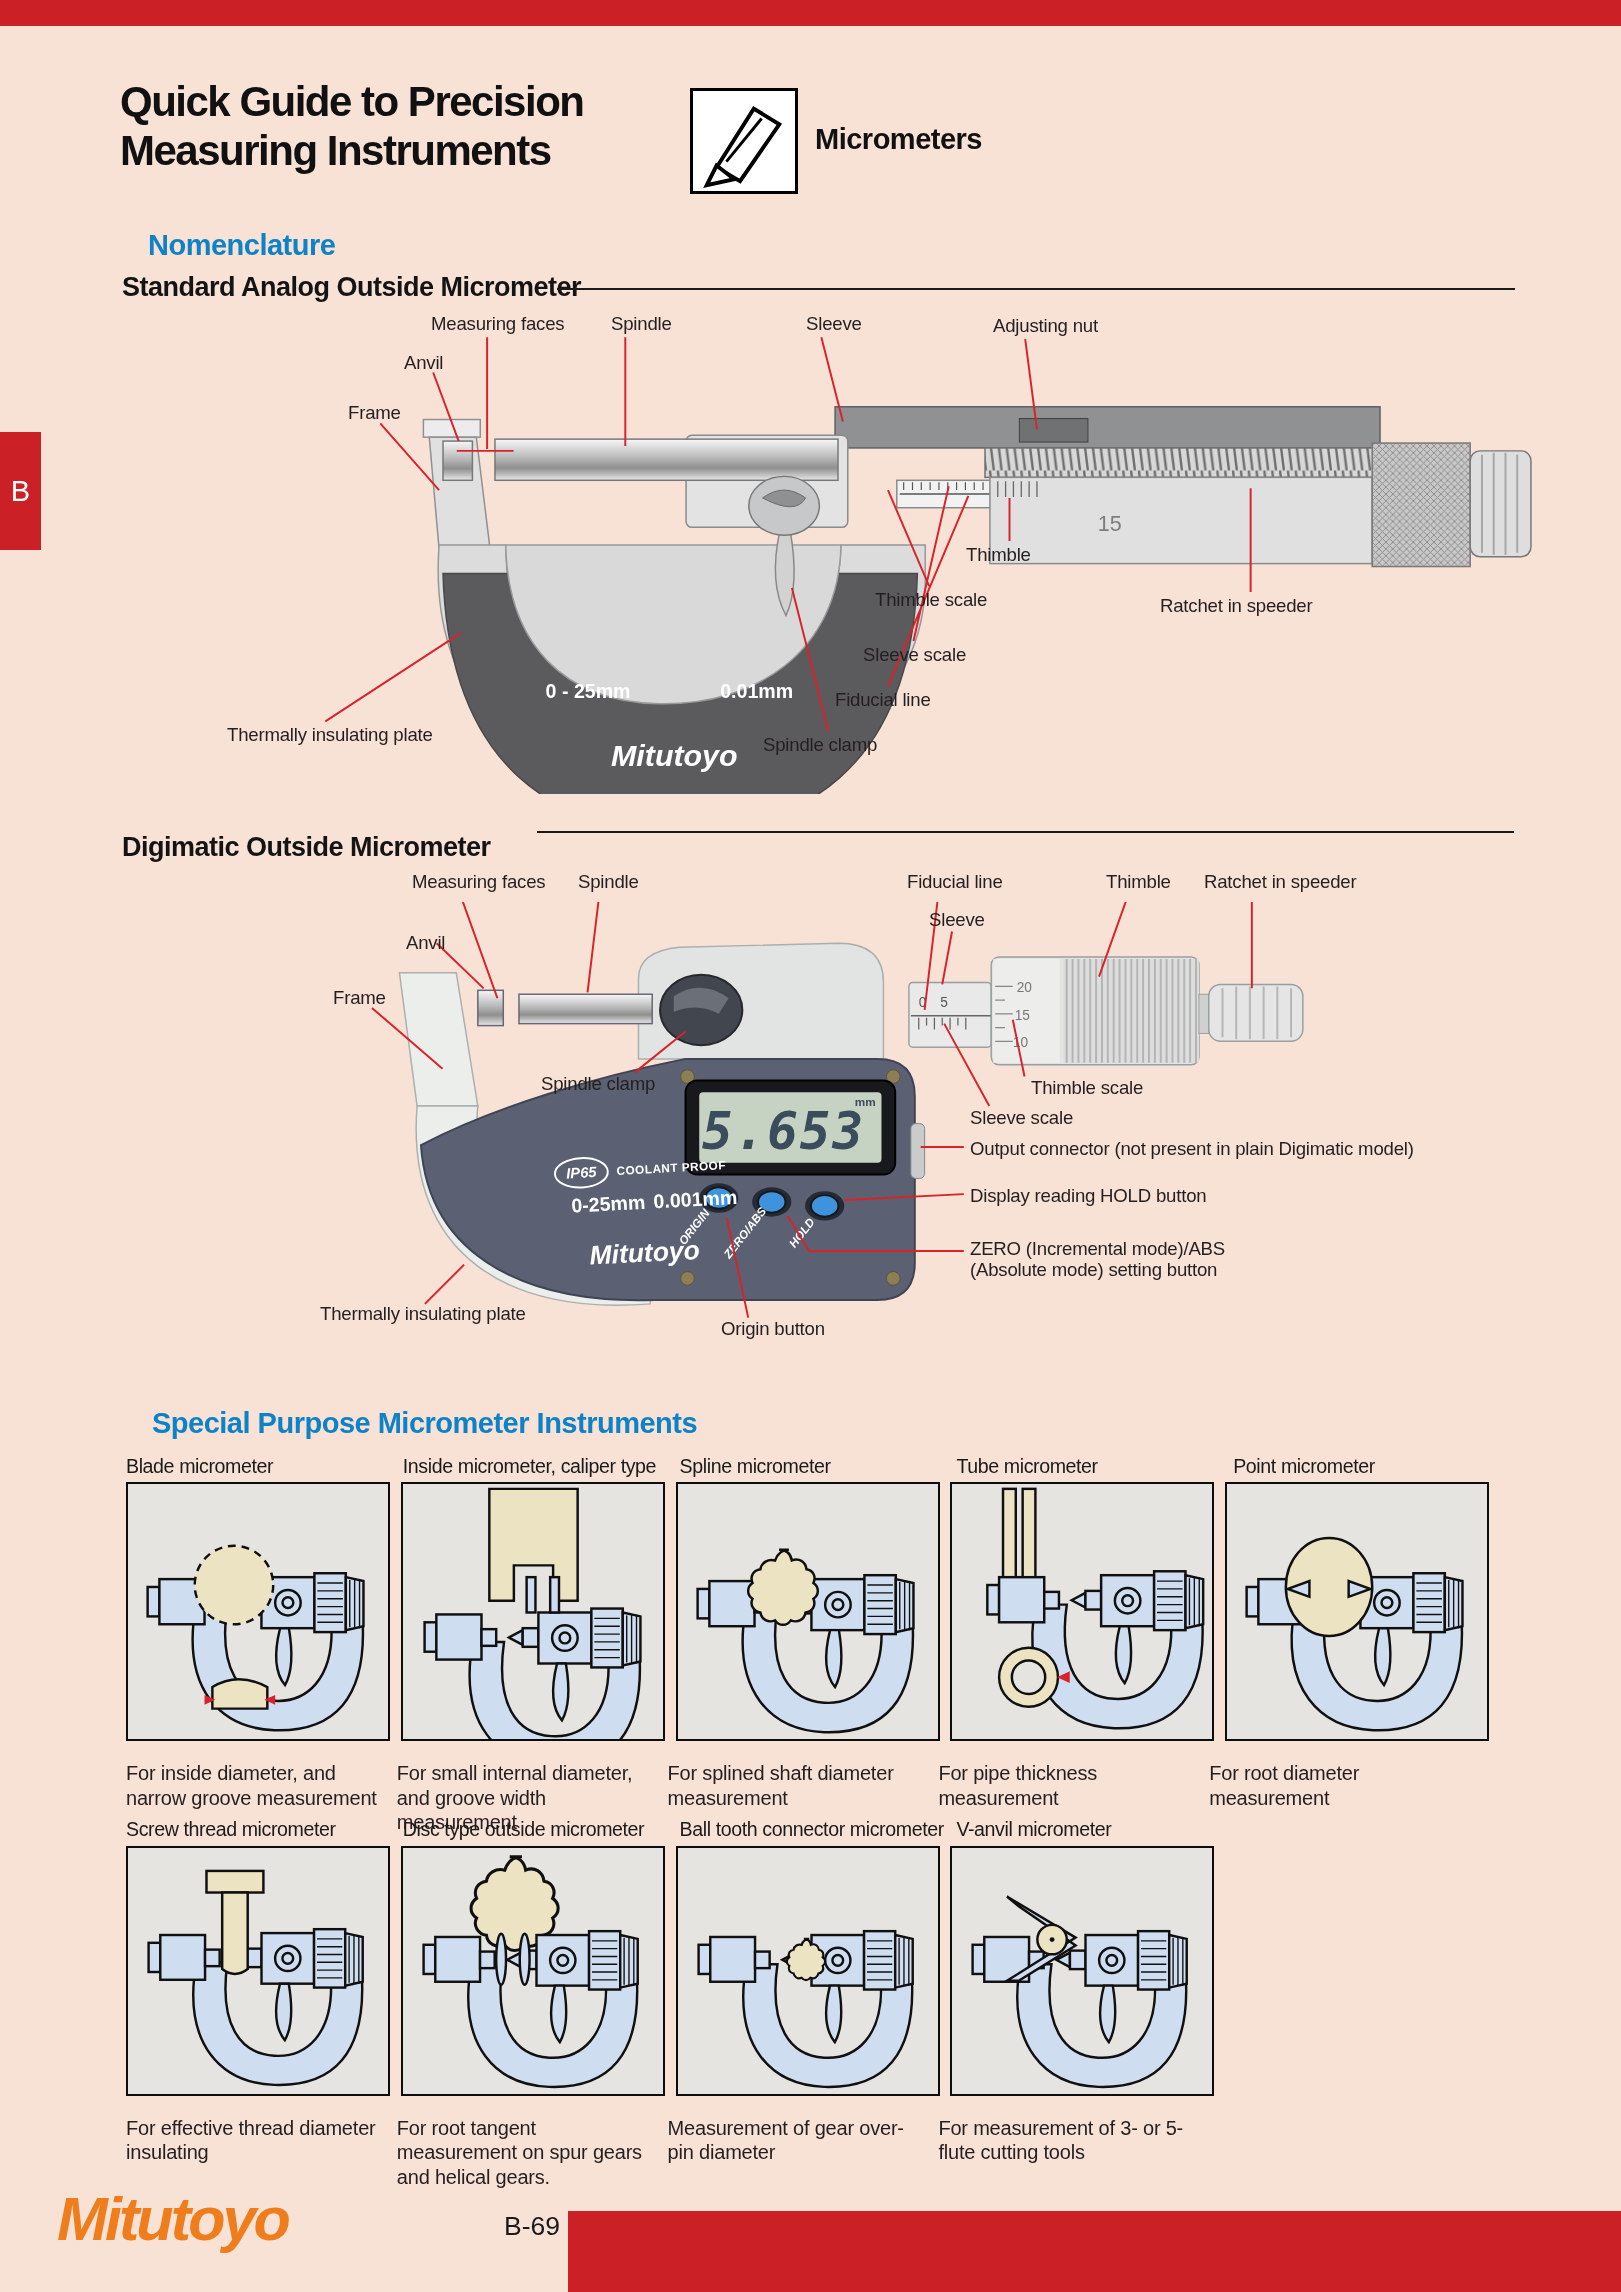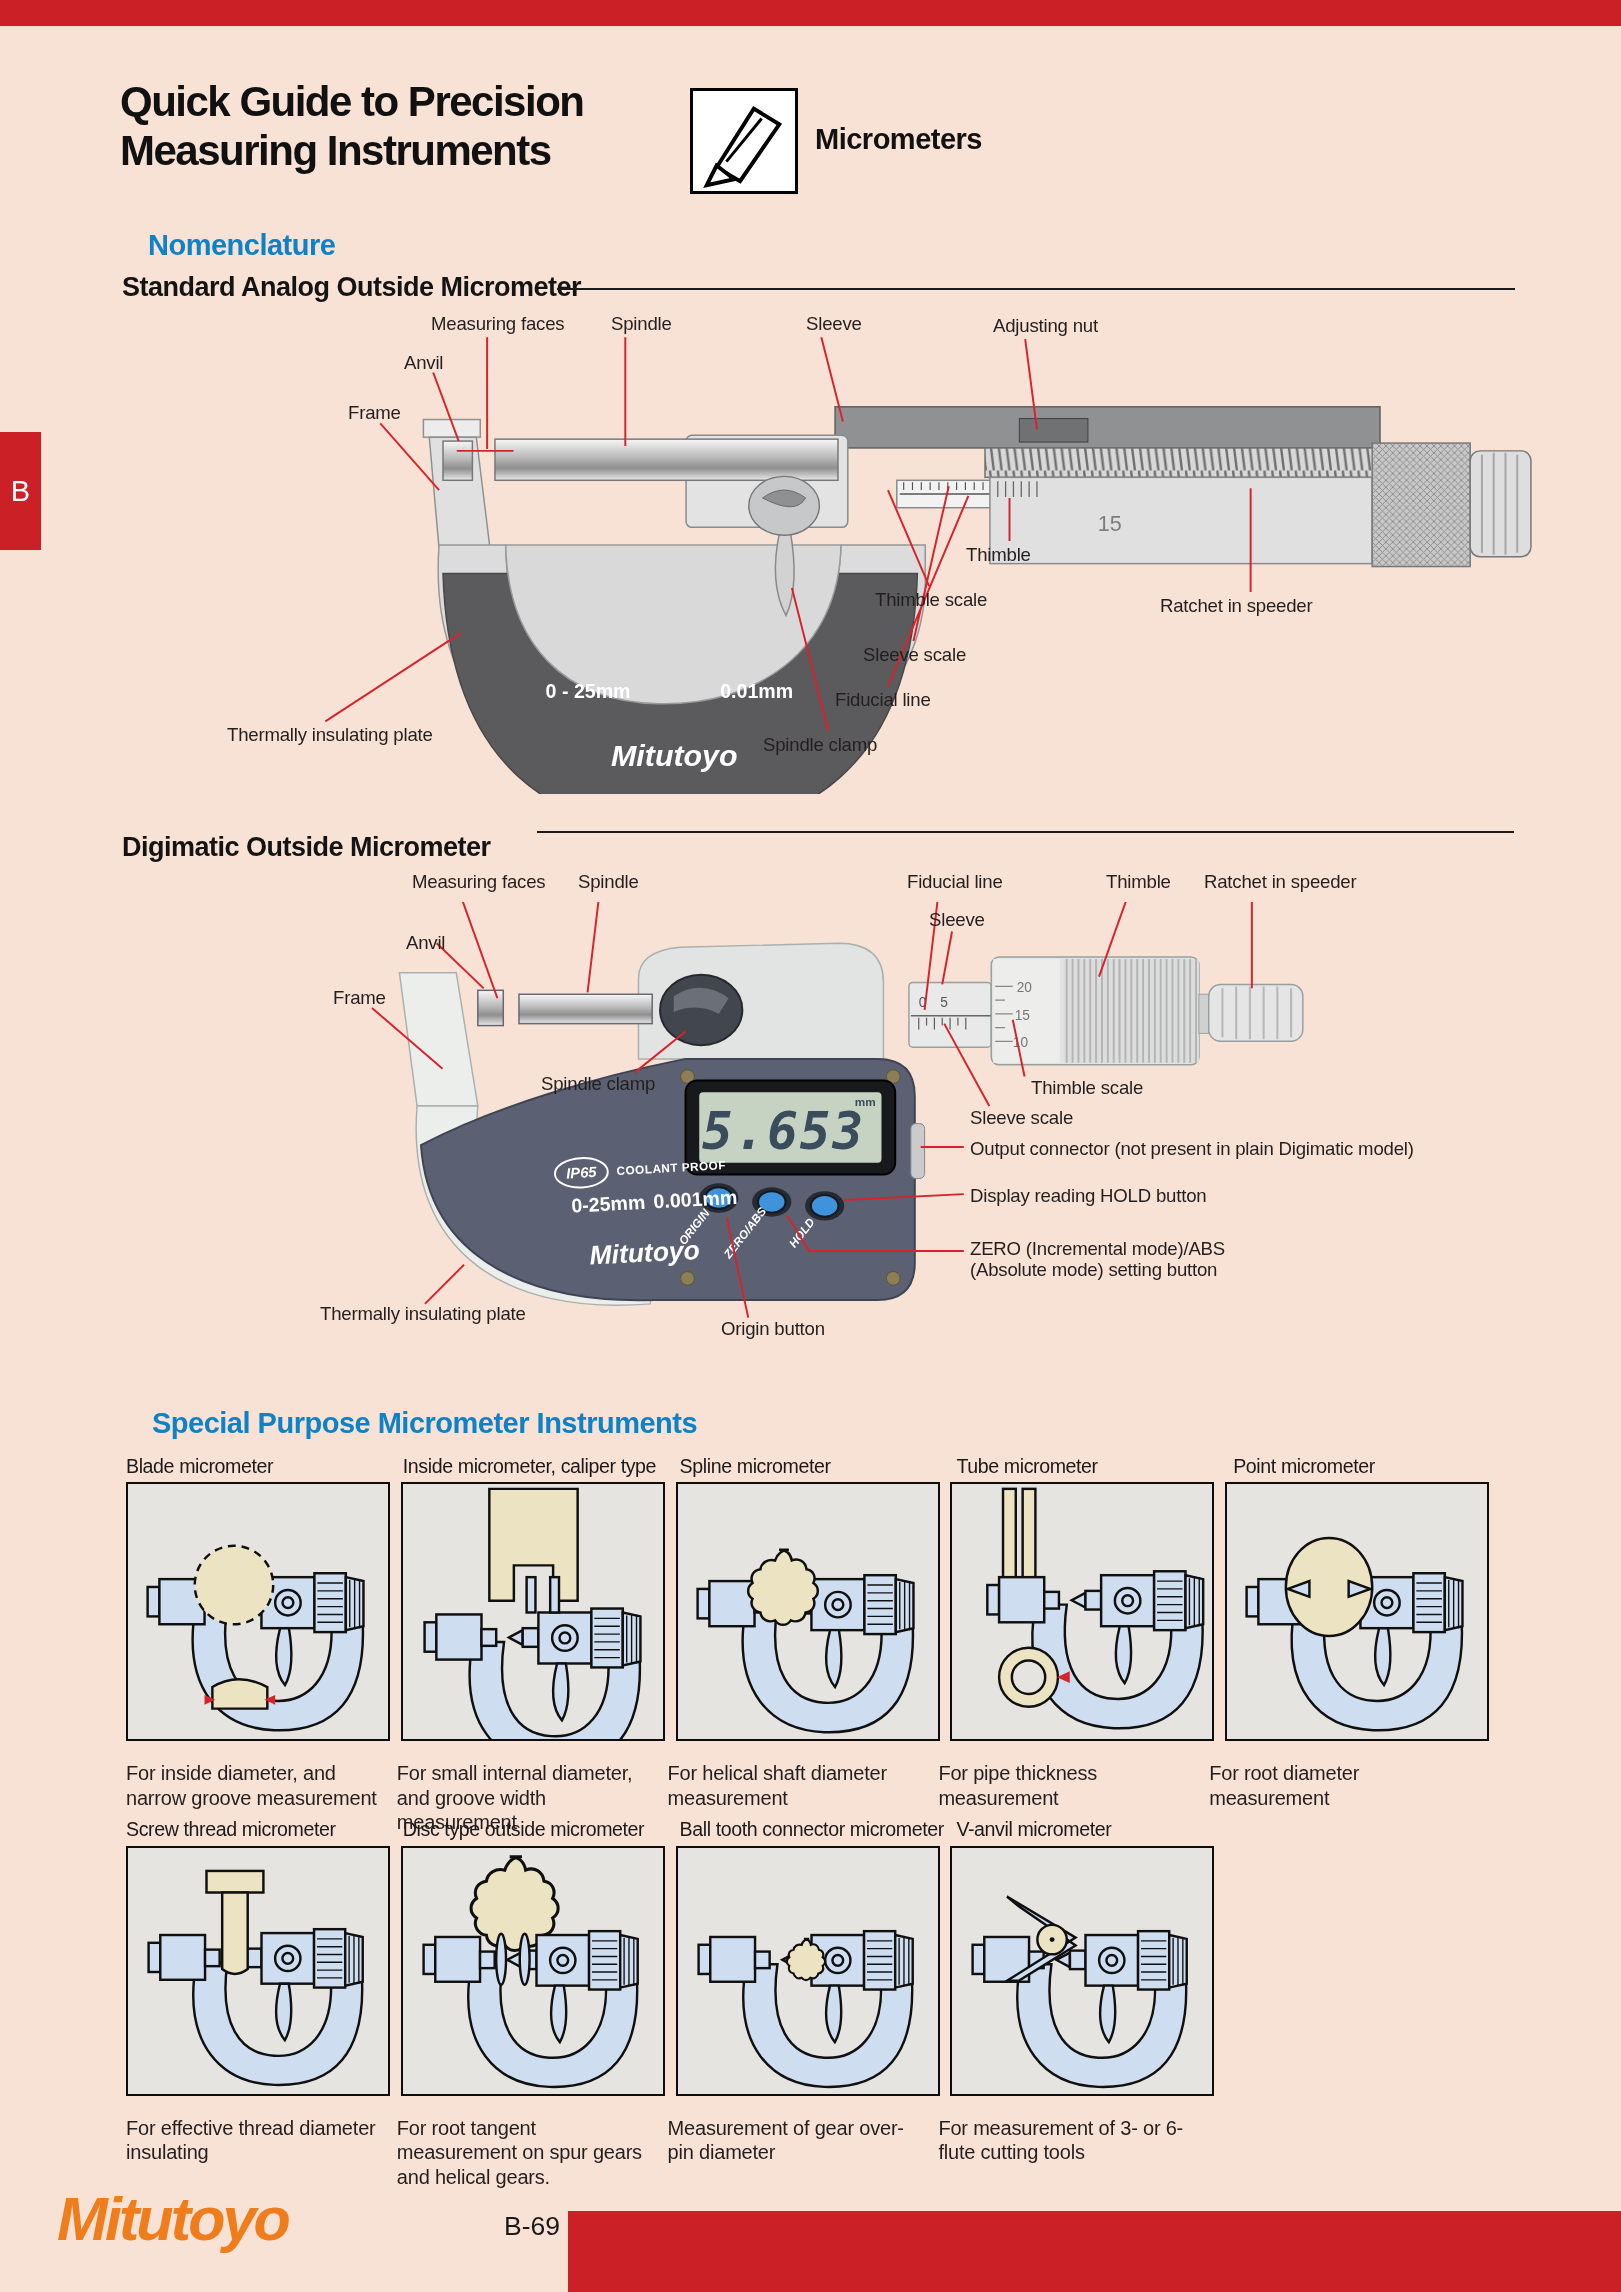--- a/index.html
+++ b/index.html
@@ -295,21 +295,21 @@
           <use href="#mic" x="12" y="8"></use>
           <ellipse class="cream" cx="104" cy="102" rx="44" ry="50"></ellipse>
           <polygon class="bl" points="62,104 84,96 84,112"></polygon>
           <polygon class="bl" points="146,104 124,96 124,112"></polygon>
         </svg>
       </div>
     </div>
     <div class="approw">
       <div class="appcap">For inside diameter, and narrow groove measurement</div>
       <div class="appcap">For small internal diameter, and groove width measurement</div>
-      <div class="appcap">For helical shaft diameter measurement</div>
+      <div class="appcap">For splined shaft diameter measurement</div>
       <div class="appcap">For pipe thickness measurement</div>
       <div class="appcap">For root diameter measurement</div>
     </div>
     <div class="approw">
       <div class="apphead">Screw thread micrometer</div>
       <div class="apphead">Disc type outside micrometer</div>
       <div class="apphead">Ball tooth connector micrometer</div>
       <div class="apphead">V-anvil micrometer</div>
       <div class="apphead"></div>
     </div>
@@ -342,21 +342,21 @@
           <circle class="cream" cx="102" cy="92" r="15"></circle>
           <circle cx="102" cy="92" r="2.5" fill="#101010"></circle>
         </svg>
       </div>
       <div style="width:266px;"></div>
     </div>
     <div class="approw">
       <div class="appcap">For effective thread diameter insulating</div>
       <div class="appcap">For root tangent measurement on spur gears and helical gears.</div>
       <div class="appcap">Measurement of gear over-pin diameter</div>
-      <div class="appcap">For measurement of 3- or 6-flute cutting tools</div>
+      <div class="appcap">For measurement of 3- or 5-flute cutting tools</div>
       <div class="appcap"></div>
     </div>
   </div>
 
   <div class="footer-logo">Mitutoyo</div>
   <div class="pagenum">B-69</div>
   <div class="redblock" style="left:568px;top:2211px;width:1053px;height:81px;"></div>
 
 </div>
 

